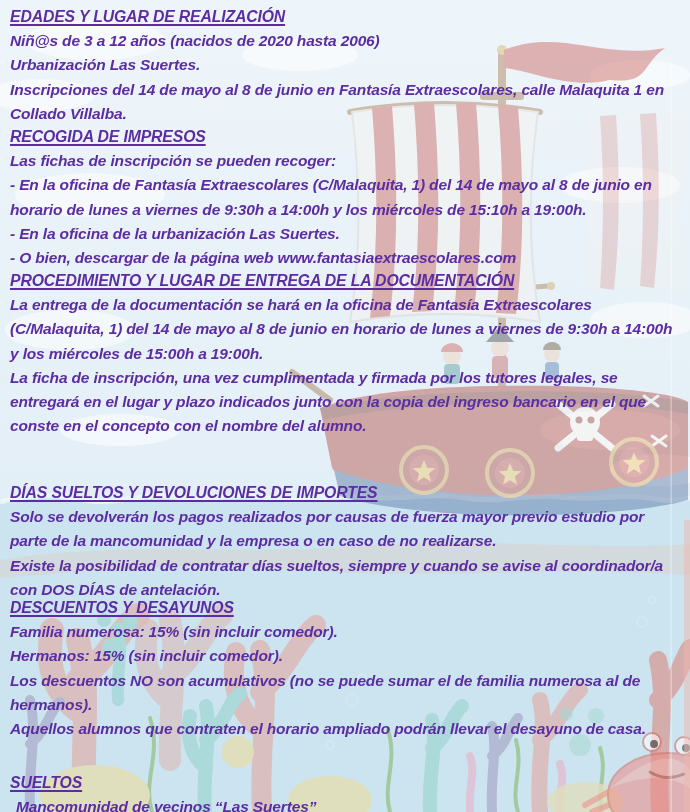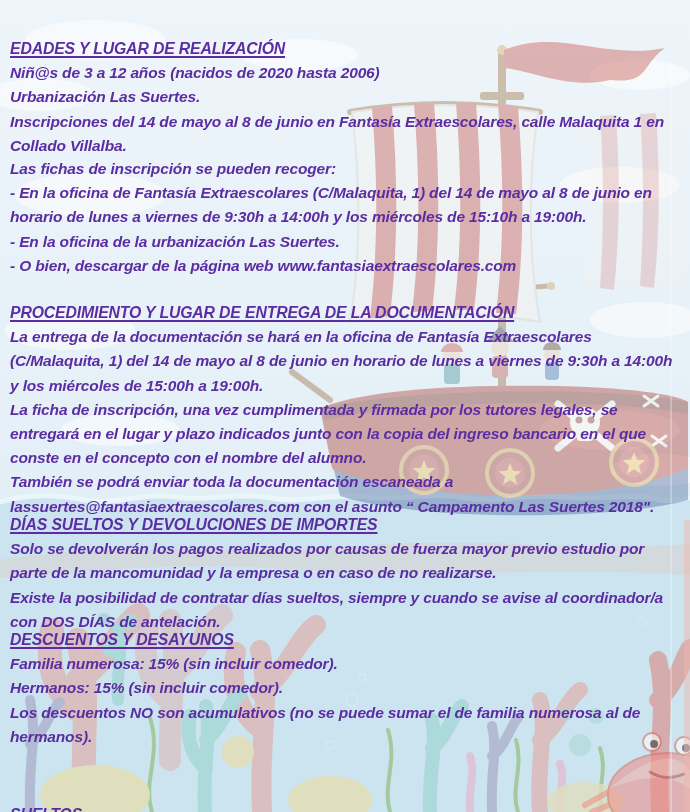--- a/index.html
+++ b/index.html
@@ -2,21 +2,21 @@
 <html><head>
 <meta charset="utf-8">
 <style>
   html,body{margin:0;padding:0;background:#ffffff;}
   .page{
     position:relative;width:690px;height:812px;overflow:hidden;
     font-family:"Liberation Sans","DejaVu Sans",sans-serif;
     font-style:italic;font-weight:bold;color:#5c2da2;
   }
   .bg{position:absolute;top:0;left:0;width:690px;height:812px;}
-  .sec{position:absolute;left:10px;width:674px;font-size:15.5px;line-height:24.2px;letter-spacing:-0.15px;z-index:5;margin-top:32px;}
+  .sec{position:absolute;left:10px;width:674px;font-size:15.5px;line-height:24.2px;letter-spacing:-0.15px;z-index:5;}
   .sec h2{margin:0;font-size:15.8px;font-weight:bold;display:block;
           text-decoration:underline;text-decoration-thickness:1.5px;text-underline-offset:2px;}
   .sec p{margin:0;}
   .s0{top:5px}.s1{top:125px}.s2{top:269px}.s3{top:481px}.s4{top:596px}.s5{top:721px}.s6{top:771px}
   .indent{padding-left:6px;}
 </style>
 </head>
 <body>
 
 <div class="page">
@@ -177,44 +177,45 @@
   </svg>
 
   <section class="sec s0">
     <h2>EDADES Y LUGAR DE REALIZACIÓN</h2>
     <p>Niñ@s de 3 a 12 años (nacidos de 2020 hasta 2006)</p>
     <p>Urbanización Las Suertes.</p>
     <p>Inscripciones del 14 de mayo al 8 de junio en Fantasía Extraescolares, calle Malaquita 1 en Collado Villalba.</p>
   </section>
 
   <section class="sec s1">
+    <h2>RECOGIDA DE IMPRESOS</h2>
     <p>Las fichas de inscripción se pueden recoger:</p>
     <p>- En la oficina de Fantasía Extraescolares (C/Malaquita, 1) del 14 de mayo al 8 de junio en horario de lunes a viernes de 9:30h a 14:00h y los miércoles de 15:10h a 19:00h.</p>
     <p>- En la oficina de la urbanización Las Suertes.</p>
     <p>- O bien, descargar de la página web www.fantasiaextraescolares.com</p>
   </section>
 
   <section class="sec s2">
     <h2>PROCEDIMIENTO Y LUGAR DE ENTREGA DE LA DOCUMENTACIÓN</h2>
     <p>La entrega de la documentación se hará en la oficina de Fantasía Extraescolares (C/Malaquita, 1) del 14 de mayo al 8 de junio en horario de lunes a viernes de 9:30h a 14:00h y los miércoles de 15:00h a 19:00h.</p>
     <p>La ficha de inscripción, una vez cumplimentada y firmada por los tutores legales, se entregará en el lugar y plazo indicados junto con la copia del ingreso bancario en el que conste en el concepto con el nombre del alumno.</p>
-    <p>También se podrá enviar toda la documentación escaneada a lassuertes@fantasiaextraescolares.com con el asunto “ Campamento Las Suertes 2018".</p>
   </section>
 
   <section class="sec s3">
     <h2>DÍAS SUELTOS Y DEVOLUCIONES DE IMPORTES</h2>
     <p>Solo se devolverán los pagos realizados por causas de fuerza mayor previo estudio por parte de la mancomunidad y la empresa o en caso de no realizarse.</p>
     <p>Existe la posibilidad de contratar días sueltos, siempre y cuando se avise al coordinador/a con DOS DÍAS de antelación.</p>
   </section>
 
   <section class="sec s4">
     <h2>DESCUENTOS Y DESAYUNOS</h2>
     <p>Familia numerosa: 15% (sin incluir comedor).</p>
     <p>Hermanos: 15% (sin incluir comedor).</p>
     <p>Los descuentos NO son acumulativos (no se puede sumar el de familia numerosa al de hermanos).</p>
+    <p>Aquellos alumnos que contraten el horario ampliado podrán llevar el desayuno de casa.</p>
   </section>
 
 
   <section class="sec s6">
     <h2>SUELTOS</h2>
     <p class="indent">Mancomunidad de vecinos “Las Suertes”</p>
   </section>
 
 </div>
 

